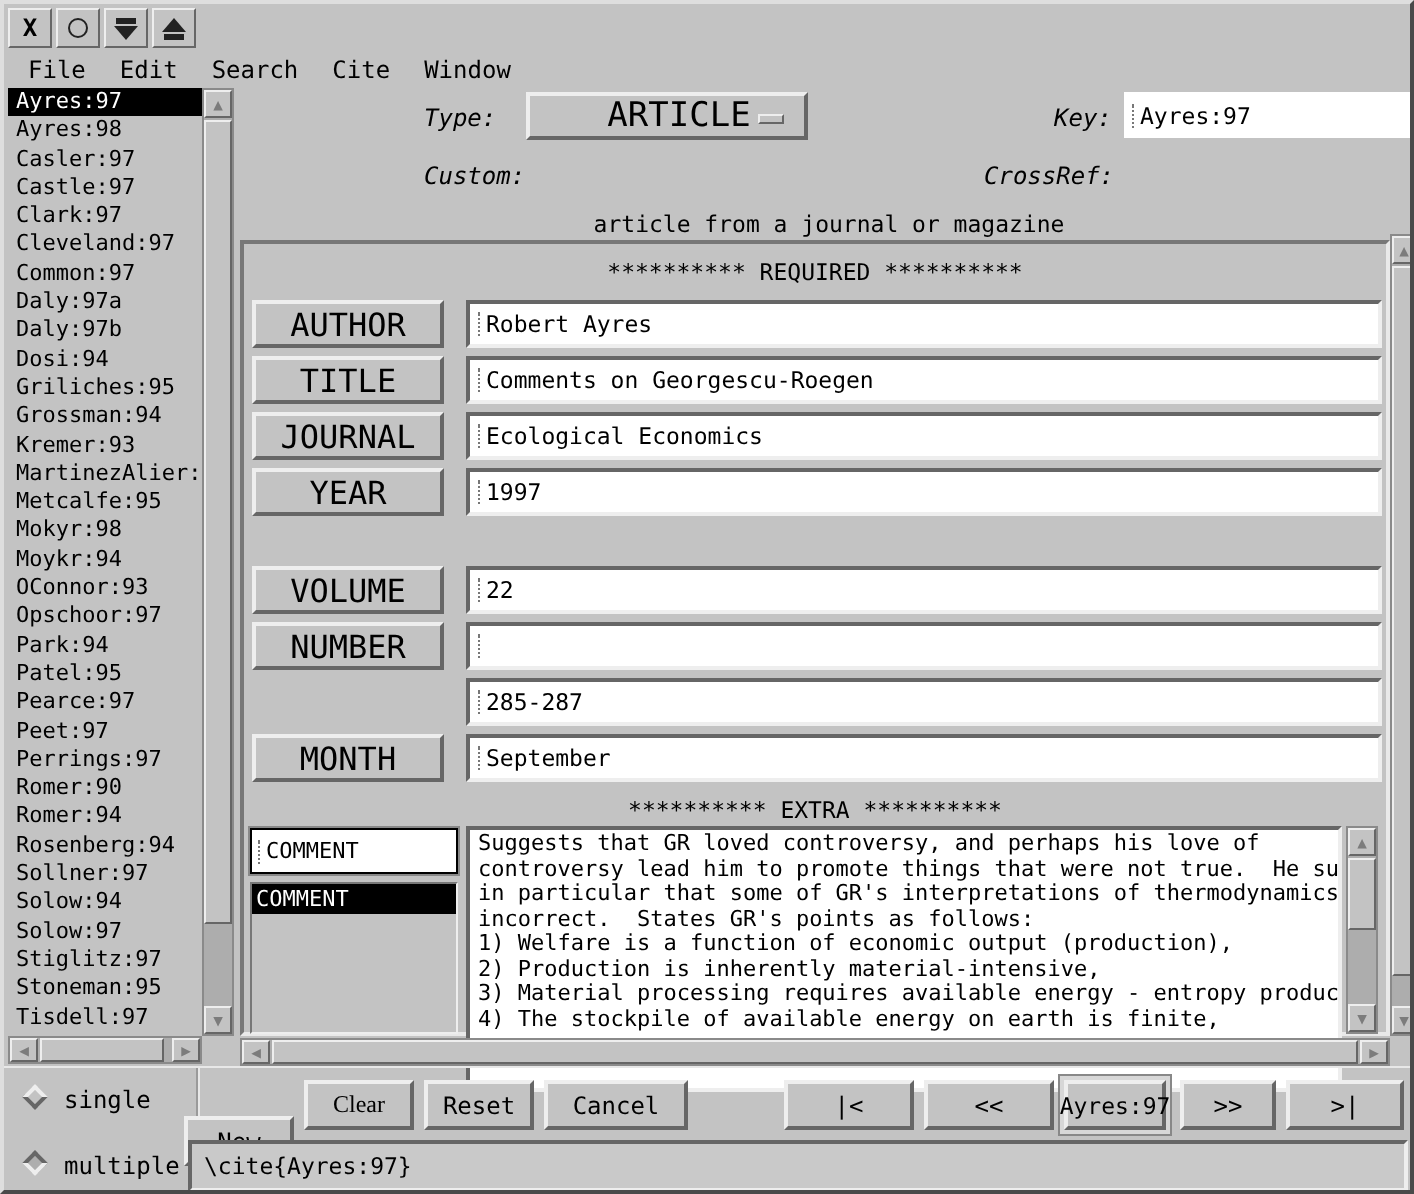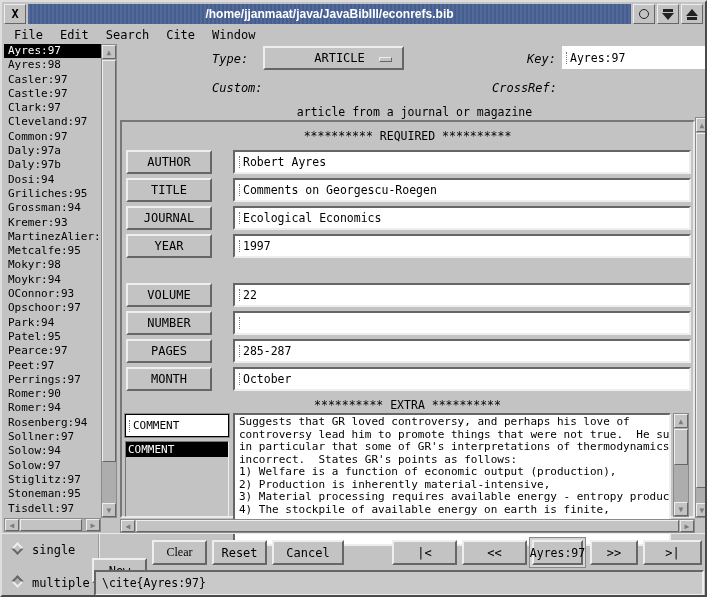--- a/index.html
+++ b/index.html
@@ -46,34 +46,34 @@
     font-size:8px; color:#7c7c7c; background:#c3c3c3;
     border:1px solid; border-color:#eeeeee #666666 #666666 #eeeeee; }
   .vscroll .sb-arrow { left:0; width:14px; height:14px; }
   .hscroll .sb-arrow { top:0; height:12px; width:14px; }
   .sb-thumb { position:absolute; background:#c3c3c3; border:1px solid; border-color:#eeeeee #666666 #666666 #eeeeee; }
 
   
   .main-top { left:118px; top:42px; width:589px; height:76px; font-size:12px; }
   .lab { position:absolute; white-space:nowrap;font-style:italic; }
   .type-menu { position:absolute; left:143px; top:2px; width:141px; height:24px;
-    display:flex; align-items:center; justify-content:center; font-size:12px; cursor:default;padding-left:12px; }
+    display:flex; align-items:center; justify-content:center; font-size:17px; cursor:default;padding-left:12px; }
   .opt-dash { position:absolute; right:10px; top:9px; width:13px; height:5px;
     background:#c3c3c3; border:1px solid; border-color:#eeeeee #666666 #666666 #eeeeee; }
   .text-input { background:#fff; display:flex; align-items:center; padding-left:4px; font-size:11.5px; white-space:nowrap; overflow:hidden; }
   .key-input { position:absolute; left:442px; top:2px; width:143px; height:23px; }
   .caret { display:inline-block; width:2px; height:12px; border-left:1px dotted #777; margin-right:2px; flex:0 0 auto; }
   .desc { position:absolute; left:0; top:61px; width:100%; text-align:center; font-size:11.5px; }
 
   
   .main-frame { left:118px; top:118px; width:575px; height:398px;
     border:2px solid; border-color:#777777 #e9e9e9 #e9e9e9 #777777; }
   .sect-hdr { position:absolute; left:0; width:100%; text-align:center; font-size:11.5px; }
-  .field-label { position:absolute; left:4px; width:86px; height:24px;
-    display:flex; align-items:center; justify-content:center; font-size:12px; cursor:default; }
+  .field-label { position:absolute; left:4px; width:96px; height:24px;
+    display:flex; align-items:center; justify-content:center; font-size:16px; cursor:default; }
   .field-input { position:absolute; left:111px; width:458px; height:24px; }
   .comment-input { position:absolute; left:3px; top:292px; width:104px; height:23px;
     border:1px solid #000; outline:1px solid #888; background:#fff;
     display:flex; align-items:center; padding-left:3px; font-size:11px; }
   .comment-list { position:absolute; left:3px; top:319px; width:104px; height:76px;
     border:1px solid; border-color:#777 #eee #eee #777; background:#c3c3c3; font-size:11px; }
   .comment-list > div { height:15px; line-height:15px; padding-left:2px; }
   .comment-list > div.selected { background:#000; color:#fff; }
   .ta { position:absolute; left:111px; top:291px; width:438px; height:133px;
     background:#fff; border:2px solid; border-color:#666 #eee #eee #666;
@@ -97,23 +97,20 @@
   .radio-label { position:absolute; font-size:12px; }
 </style>
 </head>
 <body>
 
 <div class="screen">
 
   <div class="abs titlebar">
     <div class="tb-btn raised1">
       <span class="x-glyph">X</span>
-    </div>
-    <div class="tb-title">
-      <span>/home/jjanmaat/java/JavaBibIII/econrefs.bib</span>
     </div>
     <div class="tb-btn raised1">
       <span class="circle-glyph"></span>
     </div>
     <div class="tb-btn raised1">
       <span class="shade-glyph">
           <span class="hbar"></span>
           <span class="tri-down"></span>
         </span>
     </div>
@@ -225,29 +222,28 @@
     <div class="field-label raised" style="top:161px;">VOLUME</div>
     <div class="field-input text-input sunken" style="top:161px;">
       <span class="caret"></span>
       <span>22</span>
     </div>
     <div class="field-label raised" style="top:189px;">NUMBER</div>
     <div class="field-input text-input sunken" style="top:189px;">
       <span class="caret"></span>
       <span></span>
     </div>
-    <div class="field-label raised" style="top:217px;">PAGES</div>
     <div class="field-input text-input sunken" style="top:217px;">
       <span class="caret"></span>
       <span>285-287</span>
     </div>
     <div class="field-label raised" style="top:245px;">MONTH</div>
     <div class="field-input text-input sunken" style="top:245px;">
       <span class="caret"></span>
-      <span>October</span>
+      <span>September</span>
     </div>
 
     <div class="sect-hdr" style="top:276px;">********** EXTRA **********</div>
 
     <div class="comment-input">
       <span class="caret"></span>
       <span>COMMENT</span>
     </div>
     <div class="comment-list">
         <div class="selected">COMMENT</div>

